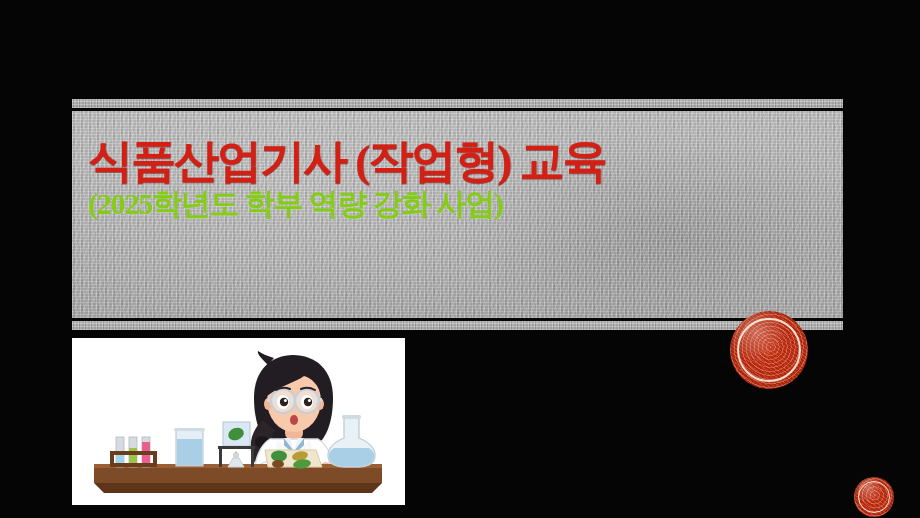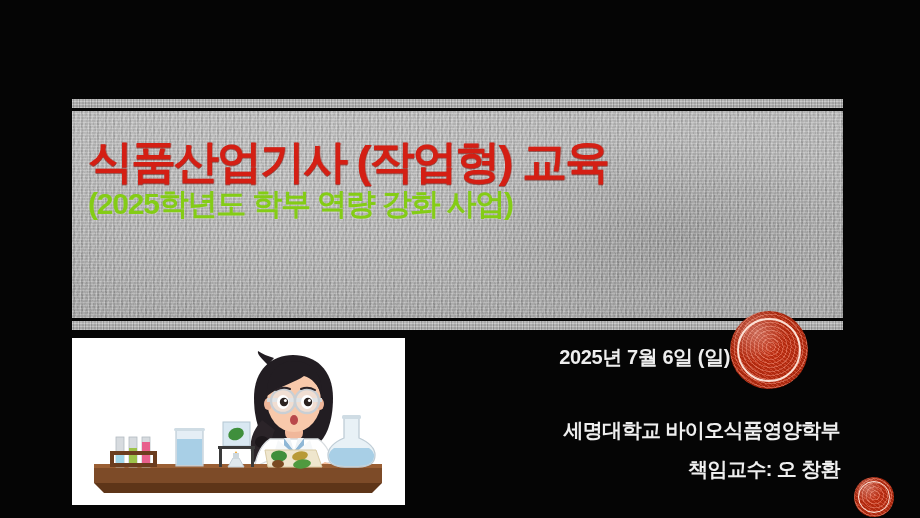--- a/index.html
+++ b/index.html
@@ -13,20 +13,21 @@
     overflow: hidden;
     font-family: "Liberation Sans", "DejaVu Sans", sans-serif;
   }
 
   #slide {
     position: relative;
     width: 920px;
     height: 518px;
     background: #050505;
     overflow: hidden;
+    font-family: Liberation Serif, serif;
   }
 
   
   .bar {
     position: absolute;
     left: 72px;
     width: 771px;
     background:
       repeating-linear-gradient(90deg, rgba(255,255,255,.20) 0 1px, rgba(0,0,0,.14) 1px 2px,
                                  rgba(255,255,255,.06) 2px 4px, rgba(0,0,0,.05) 4px 6px),
@@ -174,25 +175,20 @@
   </div>
 
   <div class="stamp" id="stamp-large">
     <div class="ring"></div>
   </div>
 
   <div class="stamp" id="stamp-small">
     <div class="ring"></div>
   </div>
 
-  <div id="info-block">
-    <div id="date-line">2025년 7월 6일 (일)</div>
-    <div id="dept-line">세명대학교 바이오식품영양학부</div>
-    <div id="prof-line">책임교수: 오 창환</div>
-  </div>
 
   <div id="illustration">
     <svg id="illus-svg" viewBox="0 0 333 167">
       <rect x="0" y="0" width="333" height="167" fill="#ffffff"></rect>
 
       <g>
         <path d="M182 60 C182 31 200 17 221 17 C243 17 261 31 261 60 C261 84 254 99 247 105 L196 105 C188 98 182 82 182 60 Z" fill="#221d22"></path>
 
         <path d="M190 82 C181 92 176 104 180 118 C183 128 190 134 196 135 C201 135 204 130 202 124 C199 114 198 101 203 92 Z" fill="#2b2429"></path>
         <ellipse cx="190" cy="104" rx="7" ry="6" fill="#1c171b"></ellipse>

